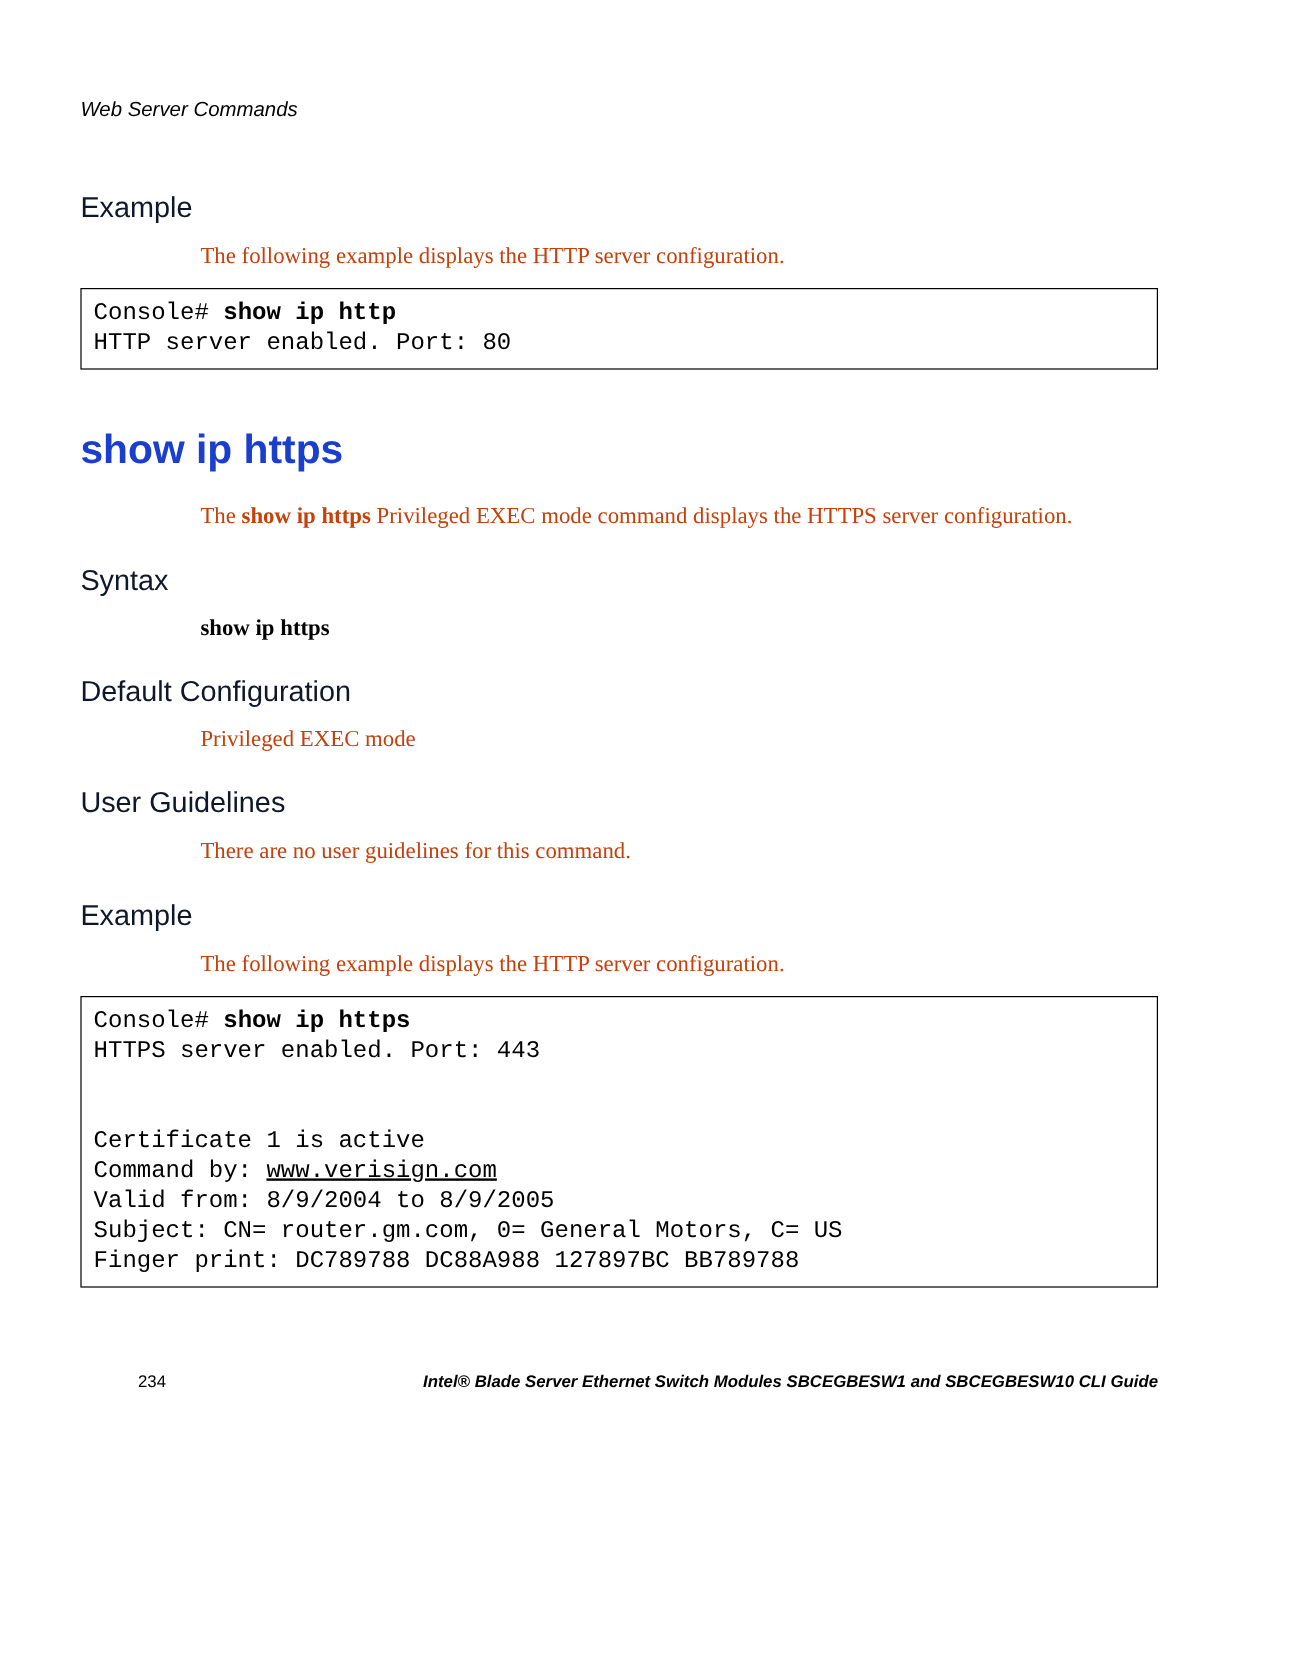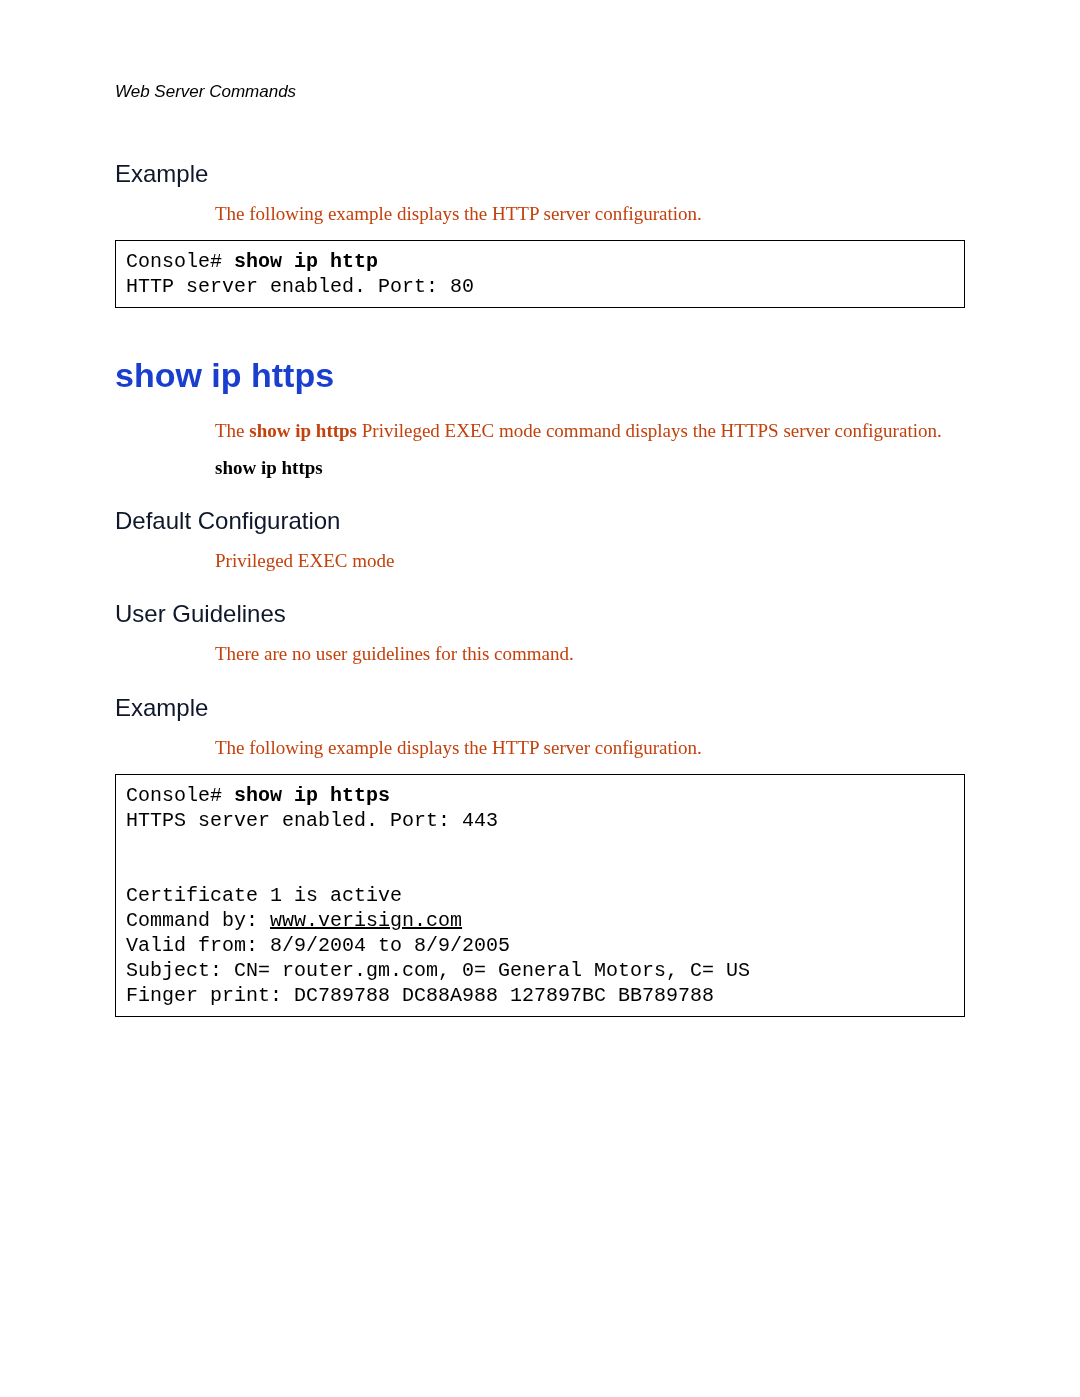--- a/index.html
+++ b/index.html
@@ -7,21 +7,21 @@
     padding: 0;
     background: #fff;
     font-family: "Times New Roman", Times, serif;
     color: #000;
   }
   .page {
     width: 1080px;
     height: 1197px;
     position: relative;
     box-sizing: border-box;
-    padding: 82px 115px 0 115px;
+    padding: 82px 115px 0 67px;
   }
   .running-header {
     font-style: italic;
     font-family: Arial, Helvetica, sans-serif;
     font-size: 17px;
     color: #000;
     margin-bottom: 58px;
   }
   .section-heading {
     font-family: Arial, Helvetica, sans-serif;
@@ -100,20 +100,21 @@
   <div class="section-heading">Example</div>
   <div class="body-para">The following example displays the HTTP server configuration.</div>
 
   <div class="code-block"><span>Console# </span><span class="bold">show ip http</span>
 <span>HTTP server enabled. Port: 80</span></div>
 
   <div class="cmd-title">show ip https</div>
 
   <div class="body-para"><span>The </span><strong>show ip https</strong><span> Privileged EXEC mode command displays the HTTPS server configuration.</span></div>
 
+  <div class="section-heading">Syntax</div>
   <div class="syntax-bold">show ip https</div>
 
   <div class="section-heading">Default Configuration</div>
 
   <div class="body-para">Privileged EXEC mode</div>
 
   <div class="section-heading">User Guidelines</div>
   <div class="body-para">There are no user guidelines for this command.</div>
 
   <div class="section-heading">Example</div>
@@ -122,14 +123,18 @@
   <div class="code-block"><span>Console# </span><span class="bold">show ip https</span>
 <span>HTTPS server enabled. Port: 443</span>
 <span></span>
 <span></span>
 <span>Certificate 1 is active</span>
 <span>Command by: </span><a class="link-ul" href="#">www.verisign.com</a>
 <span>Valid from: 8/9/2004 to 8/9/2005</span>
 <span>Subject: CN= router.gm.com, 0= General Motors, C= US</span>
 <span>Finger print: DC789788 DC88A988 127897BC BB789788</span></div>
 
+  <div class="footer">
+    <span class="footer-left">234</span>
+    <span class="footer-right">Intel® Blade Server Ethernet Switch Modules SBCEGBESW1 and SBCEGBESW10 CLI Guide</span>
+  </div>
 
 </div>
 
 </body></html>

